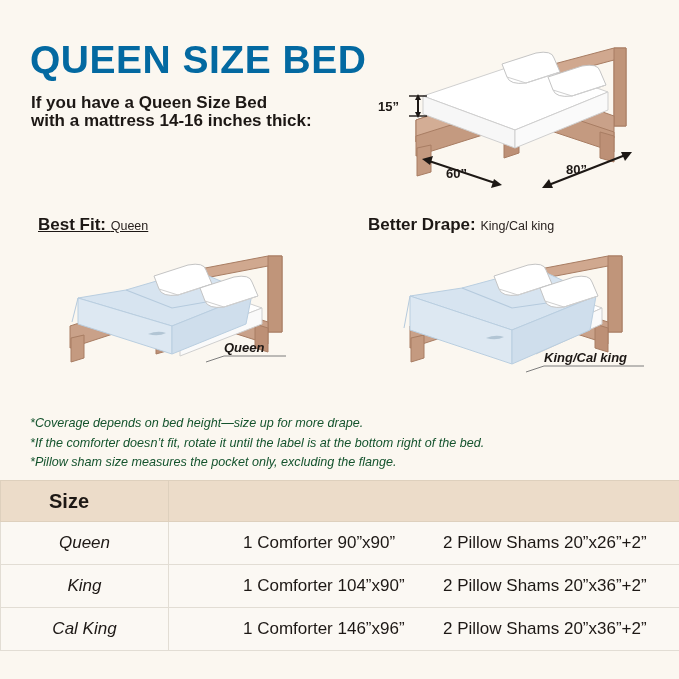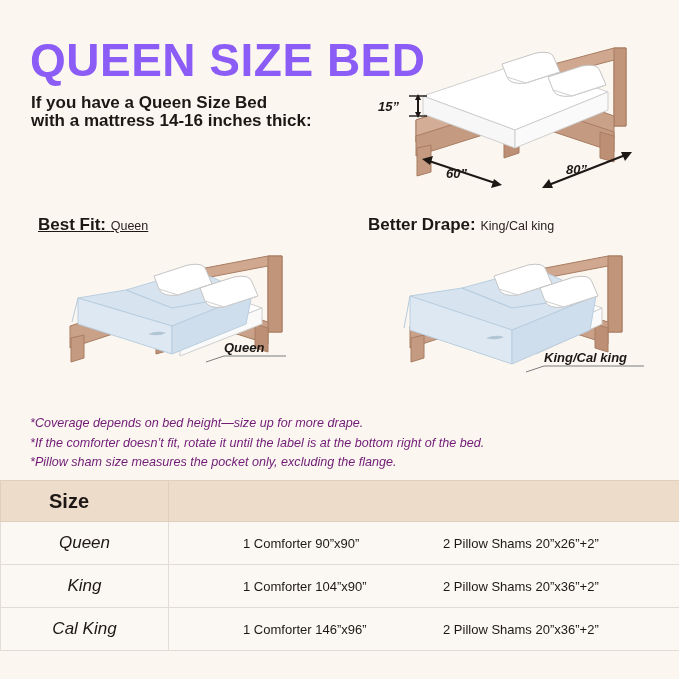--- a/index.html
+++ b/index.html
@@ -9,42 +9,42 @@
     font-family:"Liberation Sans","DejaVu Sans",sans-serif;
     color:#221a16;
     overflow:hidden;
     position:relative;
   }
   .page{position:relative;width:679px;height:679px;}
 
   
   .title{
     position:absolute;left:30px;top:38px;
-    font-size:46px;line-height:44px;
+    font-size:39px;line-height:44px;
     font-weight:700;letter-spacing:0.5px;
-    color:#8b5cf6;
+    color:#0369a1;
   }
   .subtitle{
     position:absolute;left:31px;top:94px;
     font-size:17px;line-height:18px;
     font-weight:700;color:#1d1815;
     white-space:pre-line;
   }
 
   
   .sec-head{position:absolute;font-size:17px;font-weight:700;color:#1d1815;white-space:nowrap;}
   .sec-head .val{font-size:12.5px;font-weight:400;color:#2a2320;}
   #bestfit-head{left:38px;top:215px;text-decoration:underline;}
   #drape-head{left:368px;top:215px;}
 
   
   .notes{
     position:absolute;left:30px;top:414px;width:610px;
     font-size:12.6px;line-height:19.5px;
-    font-style:italic;color:#701a75;
+    font-style:italic;color:#14532d;
   }
   .notes div{white-space:nowrap;}
 
   
   .tbl{
     position:absolute;left:0;top:480px;width:679px;
     border-collapse:collapse;
     table-layout:fixed;
   }
   .tbl td,.tbl th{
@@ -63,29 +63,29 @@
   .col1{width:168px;}
   .col2{width:511px;}
   .tbl tbody td{background:#fbf8f3;}
   .sizecell{
     text-align:center;font-style:italic;font-weight:400;
     font-size:17px;color:#1d1815;
   }
   .speccell{padding:0;}
   .specwrap{
     display:flex;align-items:center;
-    font-size:13px;color:#1d1815;
+    font-size:17px;color:#1d1815;
     padding-left:74px;
   }
   .spec-a{width:200px;}
   .spec-b{}
 
   
   .bedwrap{position:absolute;}
-  #bed-main{left:376px;top:28px;font-style:italic;}
+  #bed-main{left:376px;top:28px;}
   #bed-left{left:56px;top:246px;}
   #bed-right{left:396px;top:246px;}
 
   .dimlabel{
     font-family:"Liberation Sans",sans-serif;
     font-size:13px;font-weight:700;fill:#1d1815;
   }
   .bedlabel{
     font-family:"Liberation Sans",sans-serif;
     font-size:13px;font-weight:700;font-style:italic;fill:#1d1815;

